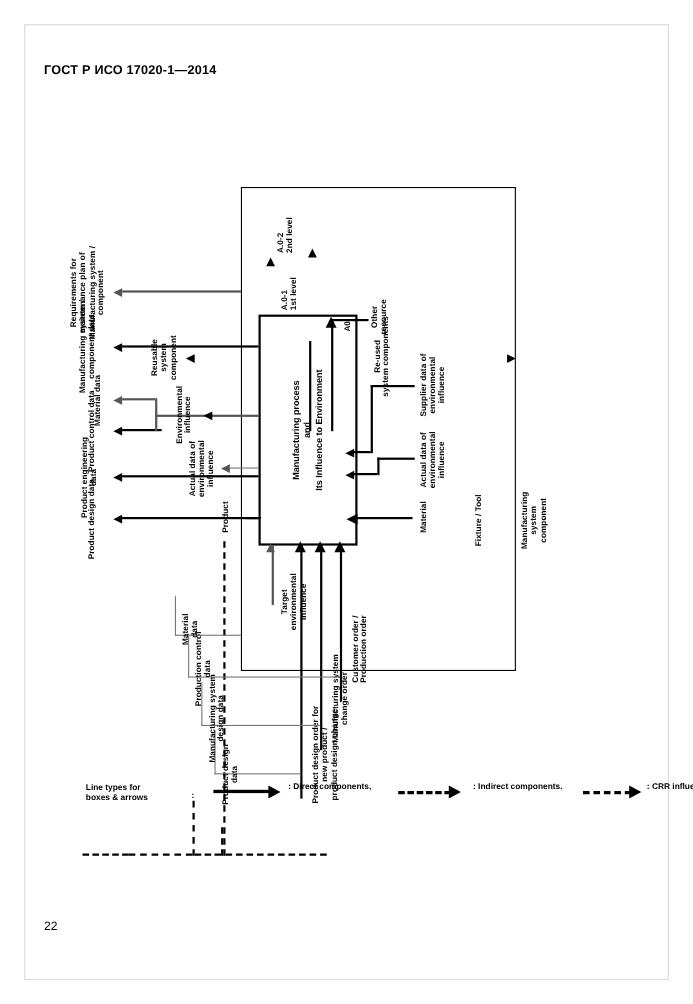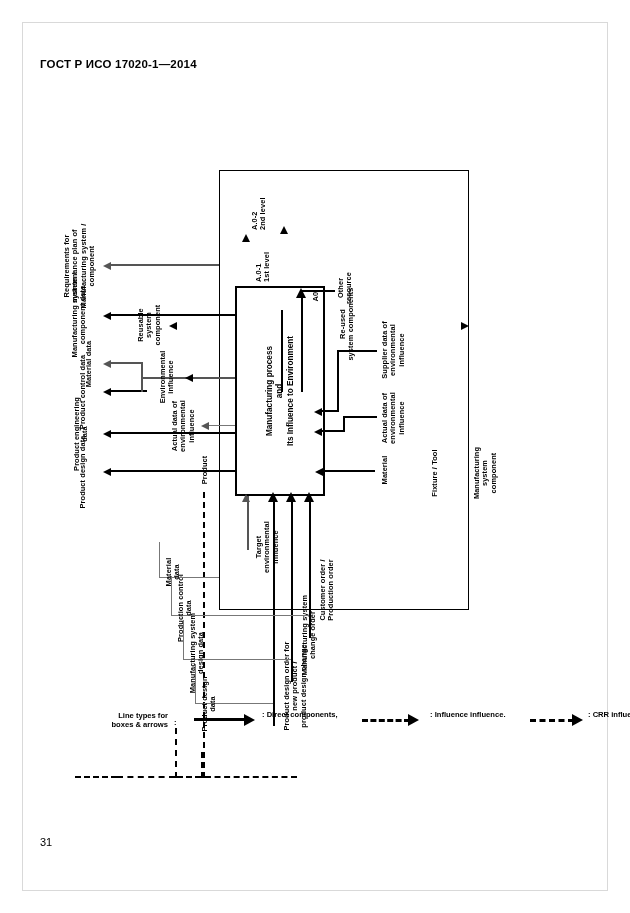--- a/index.html
+++ b/index.html
@@ -97,21 +97,21 @@
   .roundbox{
     position:absolute;border:1px solid #000;border-radius:6px;background:transparent;
   }
 
   
   #legend{
     position:absolute;left:78px;top:708px;width:470px;height:34px;
     font-size:7.6px;font-weight:bold;
   }
   #legend .lg-title{
-    position:absolute;left:0;top:3px;width:90px;text-align:right;line-height:1.25;
+    position:absolute;left:0;top:3px;width:90px;text-align:left;line-height:1.25;
     white-space:pre-line;
   }
   #legend .colon{position:absolute;font-weight:bold;}
   .sample{position:absolute;height:12px;}
   .sample .bar{position:absolute;left:0;top:4px;height:3px;background:#000;}
   .sample .bar.d{background:none;border-top:3px dashed #000;height:0;top:5px;}
   .sample .bar.dd{background:none;border-top:3px dashed #000;height:0;top:5px;}
   .sample .tip{
     position:absolute;top:0;width:0;height:0;
     border-top:6px solid transparent;border-bottom:6px solid transparent;border-left:11px solid #000;
@@ -292,22 +292,22 @@
   <div class="sample" style="left:116px;top:6px;width:62px;">
     <div class="bar" style="width:52px;"></div>
     <div class="tip" style="left:50px;"></div>
   </div>
   <div class="lg-text" style="left:184px;">: Direct components,</div>
 
   <div class="sample" style="left:284px;top:6px;width:62px;">
     <div class="bar d" style="width:48px;"></div>
     <div class="tip" style="left:46px;"></div>
   </div>
-  <div class="lg-text" style="left:352px;">: Influence influence.</div>
+  <div class="lg-text" style="left:352px;">: Indirect components.</div>
 
   <div class="sample" style="left:452px;top:6px;width:56px;">
     <div class="bar dd" style="width:44px;border-top-style:dashed;"></div>
     <div class="tip" style="left:42px;"></div>
   </div>
   <div class="lg-text" style="left:510px;">: CRR influence.</div>
 </div>
 
-<div class="page-number">31</div>
+<div class="page-number">22</div>
 
 </body></html>

